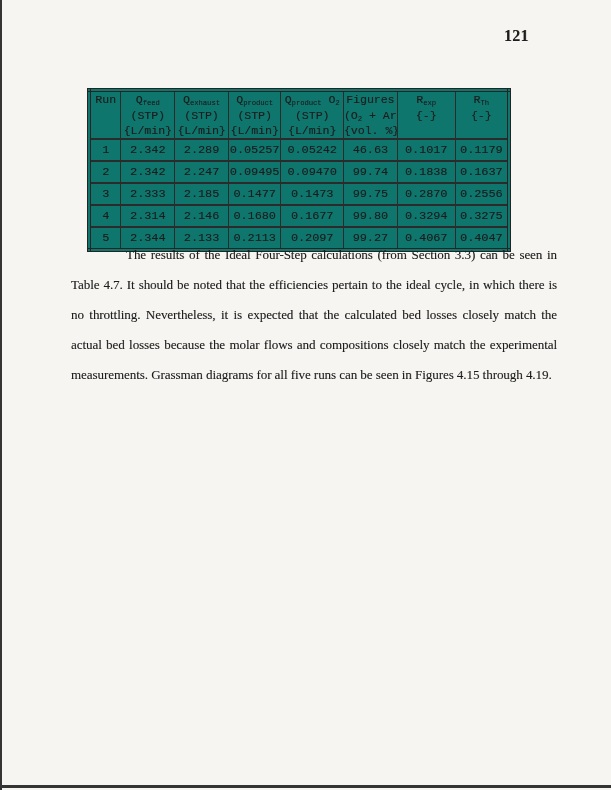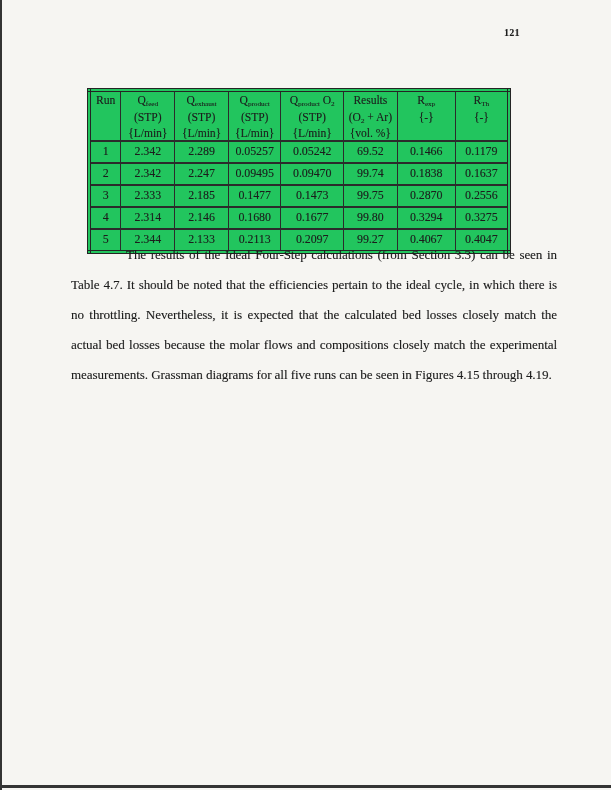--- a/index.html
+++ b/index.html
@@ -22,36 +22,37 @@
     background: #343434;
   }
   .edge-bottom {
     position: absolute; left: 0; top: 785px;
     width: 611px; height: 3px;
     background: #343434;
   }
 
   .page-number {
     position: absolute; left: 504px; top: 27px;
-    font-size: 10px; font-weight: bold; letter-spacing: 0.3px;
+    font-size: 16px; font-weight: bold; letter-spacing: 0.3px;
   }
 
   .caption {
     position: absolute; left: 91px; top: 66px;
     font-style: italic; font-size: 12px; white-space: nowrap;
   }
   .caption .cap-label { margin-right: 9px; }
 
   table.exp-table {
     position: absolute; left: 87px; top: 88px;
     width: 424px;
     border-collapse: collapse;
     table-layout: fixed;
     border: 4px double #242424;
-    background: #22c55e;
+    background: #0f766e;
+    font-family: Liberation Mono, monospace;
   }
   .exp-table th, .exp-table td {
     border: 1px solid #2b2b2b;
     text-align: center;
     padding: 0;
     overflow: hidden;
   }
   .exp-table tbody td { border-top-width: 2px; }
   .exp-table th {
     vertical-align: top;
@@ -127,21 +128,21 @@
           <div class="hline"><span>Q</span><sub>product</sub><span></span><sub></sub></div>
           <div class="hline"><span>(STP)</span><sub></sub><span></span></div>
           <div class="hline">{L/min}</div>
         </th>
         <th>
           <div class="hline"><span>Q</span><sub>product</sub><span> O</span><sub>2</sub></div>
           <div class="hline"><span>(STP)</span><sub></sub><span></span></div>
           <div class="hline">{L/min}</div>
         </th>
         <th>
-          <div class="hline"><span>Results</span><sub></sub><span></span><sub></sub></div>
+          <div class="hline"><span>Figures</span><sub></sub><span></span><sub></sub></div>
           <div class="hline"><span>(O</span><sub>2</sub><span> + Ar)</span></div>
           <div class="hline">{vol. %}</div>
         </th>
         <th>
           <div class="hline"><span>R</span><sub>exp</sub><span></span><sub></sub></div>
           <div class="hline"><span></span><sub></sub><span></span></div>
           <div class="hline">{-}</div>
         </th>
         <th>
           <div class="hline"><span>R</span><sub>Th</sub><span></span><sub></sub></div>
@@ -150,22 +151,22 @@
         </th>
       </tr>
     </thead>
     <tbody>
       <tr>
         <td>1</td>
         <td>2.342</td>
         <td>2.289</td>
         <td>0.05257</td>
         <td>0.05242</td>
-        <td>69.52</td>
-        <td>0.1466</td>
+        <td>46.63</td>
+        <td>0.1017</td>
         <td>0.1179</td>
       </tr>
       <tr>
         <td>2</td>
         <td>2.342</td>
         <td>2.247</td>
         <td>0.09495</td>
         <td>0.09470</td>
         <td>99.74</td>
         <td>0.1838</td>

